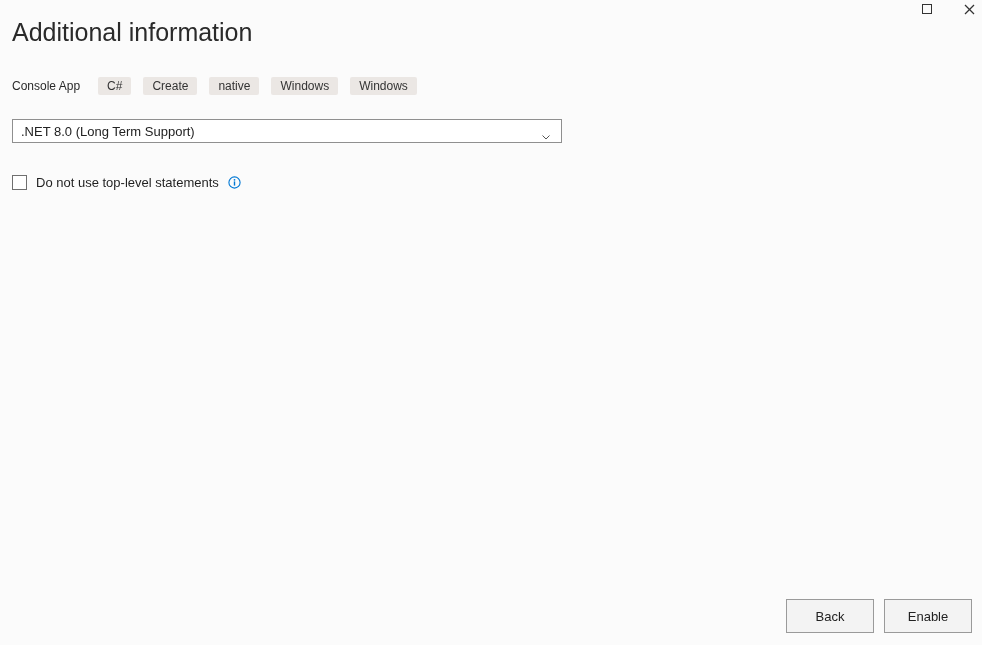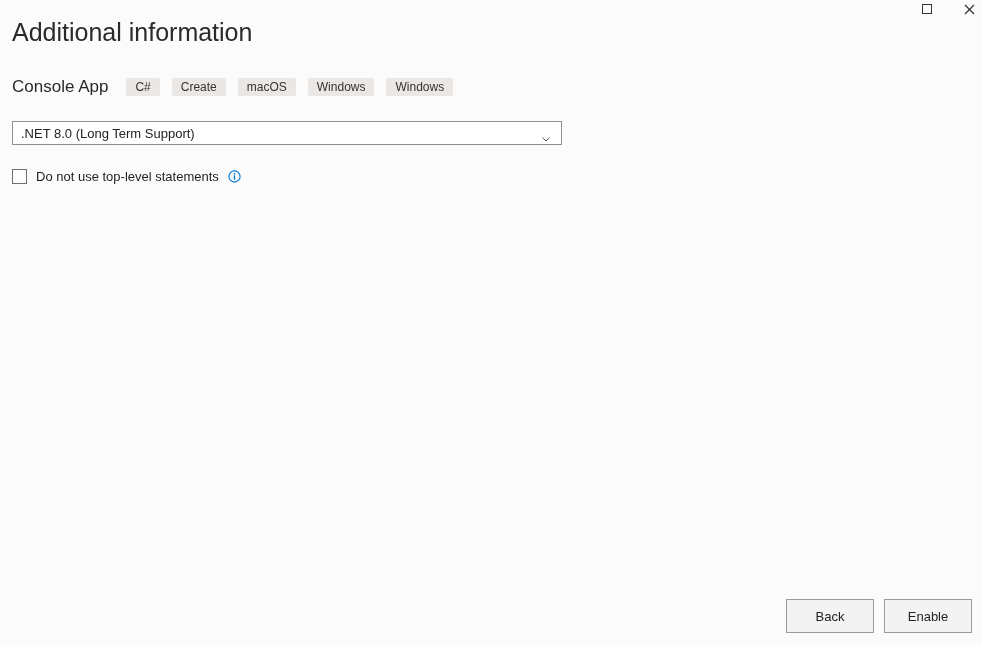--- a/index.html
+++ b/index.html
@@ -35,21 +35,21 @@
       color: #2a2a2a;
       margin: 18px 0 16px 12px;
     }
     .subtitle-row {
       display: flex;
       align-items: center;
       gap: 12px;
       margin: 30px 0 0 12px;
     }
     .subtitle {
-      font-size: 17px;
+      font-size: 12px;
       font-weight: 400;
       color: #2a2a2a;
       margin-right: 6px;
     }
     .tag {
       background: #ebe7e4;
       color: #333;
       font-size: 12px;
       padding: 2px 9px;
       border-radius: 2px;
@@ -90,21 +90,21 @@
     }
     .dropdown-arrow {
       width: 7px;
       height: 7px;
       display: inline-block;
     }
     .checkbox-row {
       display: flex;
       align-items: center;
       gap: 9px;
-      margin-top: 24px;
+      margin-top: 32px;
       font-size: 13px;
     }
     .checkbox-row + .checkbox-row { margin-top: 12px; }
     .checkbox {
       width: 15px;
       height: 15px;
       border: 1px solid #6f6f6f;
       background: #ffffff;
       cursor: pointer;
       flex-shrink: 0;
@@ -145,21 +145,21 @@
       </svg>
   </div>
 </div>
 
 <h1 class="page-title">Additional information</h1>
 
 <div class="subtitle-row">
   <div class="subtitle">Console App</div>
   <span class="tag">C#</span>
   <span class="tag">Create</span>
-  <span class="tag">macOS</span>
+  <span class="tag">native</span>
   <span class="tag">Windows</span>
   <span class="tag">Windows</span>
 </div>
 
 <div class="form-area">
 
 
   <div class="dropdown">
     <span>.NET 8.0 (Long Term Support)</span>
     <span class="dropdown-arrow">

